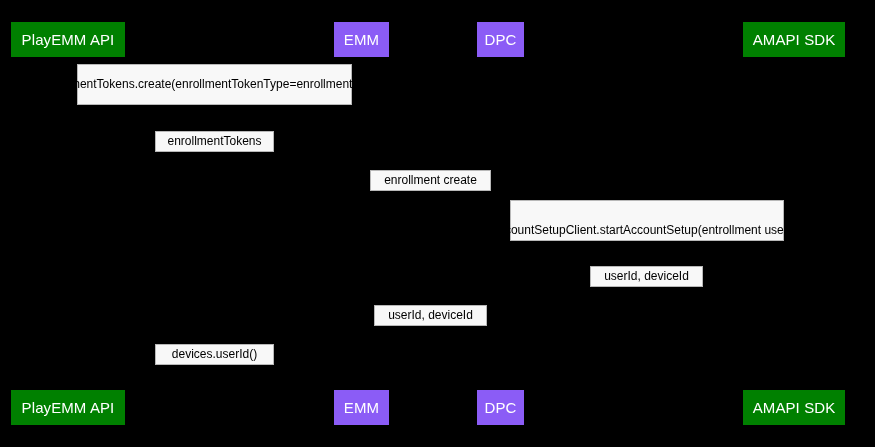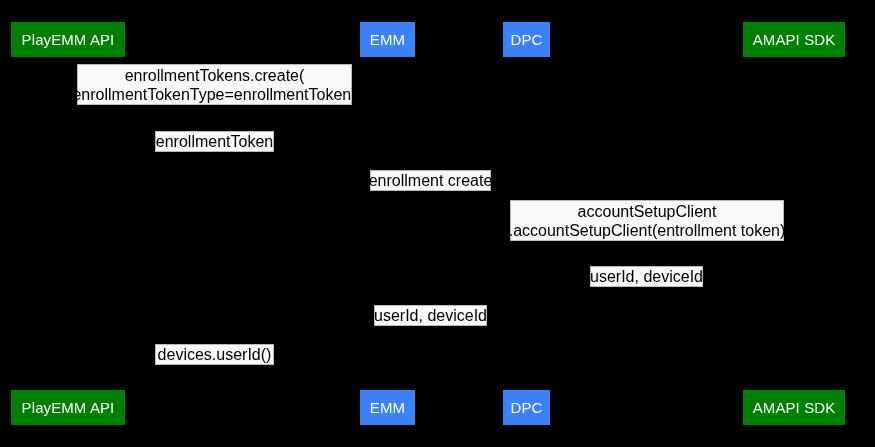--- a/index.html
+++ b/index.html
@@ -23,39 +23,39 @@
     align-items: center;
     justify-content: center;
     color: #ffffff;
     font-size: 15px;
     line-height: 1;
     letter-spacing: 0.1px;
     white-space: nowrap;
     box-sizing: border-box;
   }
   .participant.green { background: #008000; }
-  .participant.blue  { background: #3b82f6; margin-left: 26px; }
+  .participant.blue  { background: #8b5cf6; }
 
   .lifeline {
     position: absolute;
     width: 1px;
     background: #000000;
   }
 
   .msg {
     position: absolute;
     background: #f8f8f8;
     color: #000000;
     border: 1px solid #b8b8b8;
     box-sizing: border-box;
     display: flex;
-    flex-direction: column;
+    flex-direction: row;
     align-items: center;
     justify-content: center;
-    font-size: 16px;
+    font-size: 12px;
     line-height: 19px;
     white-space: nowrap;
     text-align: center;
   }
   .msg .line { display: block; }
 </style>
 </head>
 <body>
 
 <div id="canvas">
@@ -77,30 +77,30 @@
   <div class="participant green" style="left:743px; top:22px; width:102px; height:35px;">
     <span>AMAPI SDK</span>
   </div>
 
   <div class="msg" style="left:77px;  top:64px;  width:275px; height:41px;">
     <span class="line">enrollmentTokens.create(</span>
     <span class="line">enrollmentTokenType=enrollmentToken)</span>
   </div>
 
   <div class="msg" style="left:155px; top:131px; width:119px; height:21px;">
-    <span class="line">enrollmentToken</span>
+    <span class="line">enrollmentTokens</span>
   </div>
 
   <div class="msg" style="left:370px; top:170px; width:121px; height:21px;">
     <span class="line">enrollment create</span>
   </div>
 
-  <div class="msg" style="left:510px; top:200px; width:274px; height:41px;">
+  <div class="msg" style="left:510px; top:200px; width:274px; height:41px;align-items:flex-end;">
     <span class="line">accountSetupClient</span>
-    <span class="line">.accountSetupClient(entrollment token)</span>
+    <span class="line">.startAccountSetup(entrollment userId)</span>
   </div>
 
   <div class="msg" style="left:590px; top:266px; width:113px; height:21px;">
     <span class="line">userId, deviceId</span>
   </div>
 
   <div class="msg" style="left:374px; top:305px; width:113px; height:21px;">
     <span class="line">userId, deviceId</span>
   </div>
 

